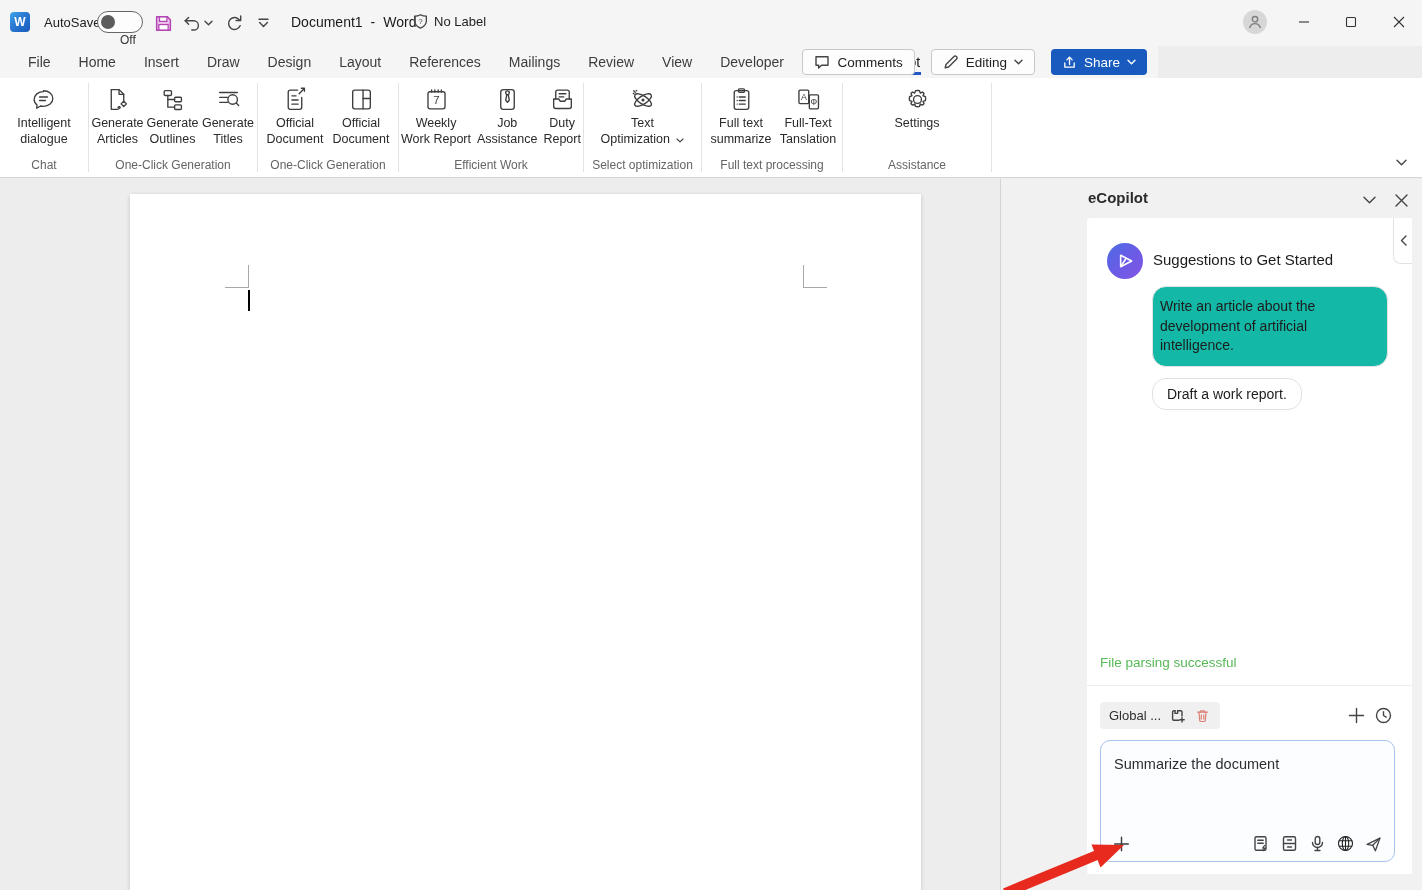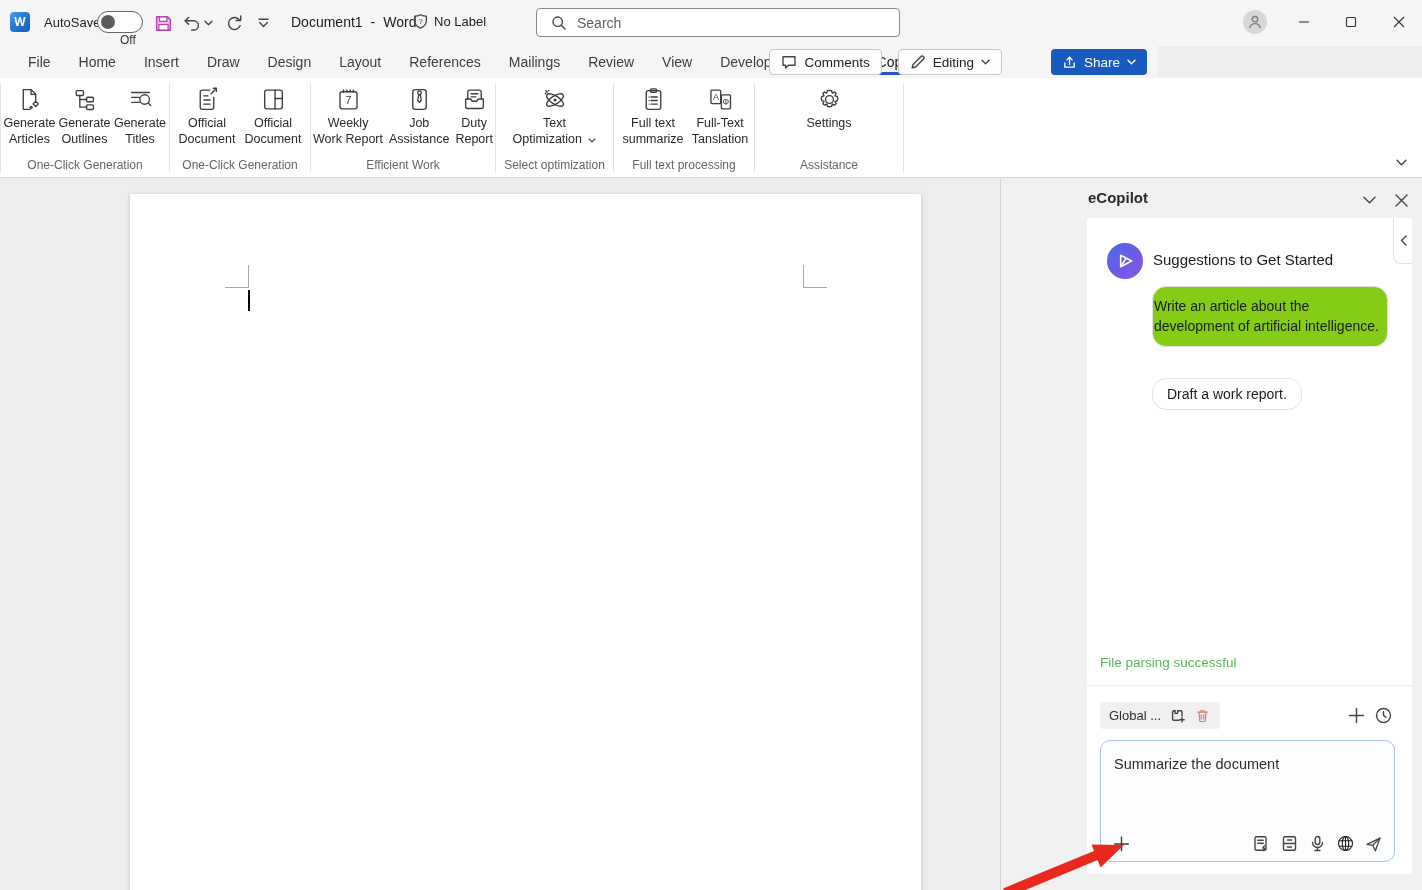--- a/index.html
+++ b/index.html
@@ -31,21 +31,21 @@
   
   .menubar { position:absolute; left:0; top:46px; width:1158px; height:32px; background:#f5f5f5;text-decoration:underline; }
   .tabs { position:absolute; left:14px; top:0; height:32px; display:flex; align-items:center; }
   .tab { padding:0 13px; font-size:14px; color:#3d3d3d; height:32px; display:flex; align-items:center; }
   .tab .tlabel { padding:4px 1px; }
   .tab.active .tlabel { border-bottom:3px solid #2456c4; padding-bottom:2px; color:#161616; }
   .mb-actions { position:absolute; right:11px; top:3px; display:flex; gap:16px; align-items:center; }
   .pillbtn { height:26px; border:1px solid #c8c8c8; border-radius:4px; background:#fdfdfd;
     display:flex; align-items:center; gap:7px; padding:0 11px; font-size:13.5px; color:#222; }
   .sharebtn { height:26px; border-radius:4px; background:#185abd; color:#fff;
-    display:flex; align-items:center; gap:7px; padding:0 11px; font-size:13.5px;margin-left:33px; }
+    display:flex; align-items:center; gap:7px; padding:0 11px; font-size:13.5px; }
 
   
   .ribbon { position:absolute; left:0; top:78px; width:1422px; height:100px; background:#fff;
     border-bottom:1px solid #d6d6d6; display:flex; }
   .rgroup { display:flex; flex-direction:column; }
   .rbuttons { flex:1; display:flex; justify-content:center; padding-top:6px; }
   .rgroup-label { text-align:center; font-size:12px; color:#656565; padding-bottom:5px; white-space:nowrap; }
   .rdivider { width:1px; background:#e3e3e3; margin:5px 0; }
   .rbtn { display:flex; flex-direction:column; align-items:center; padding:2px 3px; }
   .ricon { width:27px; height:27px; margin-bottom:3px; }
@@ -70,21 +70,21 @@
   .pane-hicon { position:absolute; top:12px; width:20px; height:18px; display:flex; align-items:center; justify-content:center; }
   .pane-card { position:absolute; left:86px; top:39px; width:325px; height:656px; background:#fff; border-radius:2px; }
   .collapse-strip { position:absolute; left:306px; top:0; width:19px; height:46px;
     border-left:1px solid #e2e2e2; border-bottom:1px solid #e2e2e2; border-bottom-left-radius:8px;
     display:flex; align-items:center; justify-content:center; background:#fff; }
   .bot-logo { position:absolute; left:20px; top:25px; width:36px; height:36px; border-radius:50%;
     background:linear-gradient(135deg,#4b6ce5 0%,#6d5ae6 55%,#8257e5 100%);
     display:flex; align-items:center; justify-content:center; }
   .sug-title { position:absolute; left:66px; top:33px; font-size:15px; color:#1c1c1c; }
   .sug-card1 { position:absolute; left:65px; top:68px; width:236px; border:1px solid #e2e2e2; border-radius:14px;
-    background:#84cc16; padding:10px 1px; font-size:14px; line-height:19.5px; color:#1c1c1c; }
+    background:#14b8a6; padding:10px 7px; font-size:14px; line-height:19.5px; color:#1c1c1c; }
   .sug-card2 { position:absolute; left:65px; top:160px; border:1px solid #e2e2e2; border-radius:14px;
     background:#fff; padding:7px 14px; font-size:14px; color:#1c1c1c; }
   .parse-status { position:absolute; left:13px; top:437px; font-size:13.5px; color:#57b857; }
   .pane-divider { position:absolute; left:0; top:467px; width:325px; height:1px; background:#ececec; }
   .chip { position:absolute; left:13px; top:484px; height:27px; background:#f0f0f0; border-radius:4px;
     display:flex; align-items:center; gap:8px; padding:0 9px; }
   .chip-label { font-size:13px; color:#2e2e2e; }
   .mini-icon { width:17px; height:17px; display:flex; align-items:center; justify-content:center; }
   .chat-add { position:absolute; left:261px; top:489px; }
   .chat-history { position:absolute; left:288px; top:489px; }
@@ -143,27 +143,20 @@
       <span>-</span>
       <span>Word</span>
     </div>
     <div class="abs shield-wrap">
       <svg class="uiicon" width="17" height="17" viewBox="0 0 18 18">
         <path d="M9 1.8c2 1.2 4 1.6 6.2 1.6v4.8c0 3.7-2.5 6.3-6.2 7.8-3.7-1.5-6.2-4.1-6.2-7.8V3.4C5 3.4 7 3 9 1.8z"></path>
         <text x="9" y="11.6" font-size="8.5" text-anchor="middle" fill="#444" stroke="none">?</text>
       </svg>
       <span class="no-label-text">No Label</span>
     </div>
-    <div class="abs searchbox">
-      <svg class="uiicon" width="16" height="16" viewBox="0 0 16 16">
-        <circle cx="6.7" cy="6.7" r="4.7"></circle>
-          <path d="M10.2 10.2 14 14"></path>
-      </svg>
-      <span class="search-placeholder">Search</span>
-    </div>
     <div class="abs avatar">
       <svg width="16" height="16" viewBox="0 0 16 16" fill="none" stroke="#7f7f7f" stroke-width="1.4">
         <circle cx="8" cy="5.2" r="2.7"></circle>
           <path d="M2.6 14c.8-3 2.9-4.4 5.4-4.4s4.6 1.4 5.4 4.4"></path>
       </svg>
     </div>
     <div class="abs winbtn" style="left:1289px">
       <svg width="12" height="12" viewBox="0 0 12 12" stroke="#333" stroke-width="1.1">
           <path d="M1 6h10"></path>
         </svg>
@@ -247,20 +240,38 @@
         <span>Share</span>
         <svg width="9" height="6" viewBox="0 0 9 6" fill="none" stroke="#fff" stroke-width="1.4" stroke-linecap="round">
             <path d="M1 1.2l3.5 3.5L8 1.2"></path>
           </svg>
       </div>
     </div>
   </div>
 
   <div class="ribbon">
 
+    <div class="rgroup" style="width:88px">
+      <div class="rbuttons">
+        <div class="rbtn">
+          <div class="ricon">
+            <svg class="oicon" viewBox="0 0 26 26">
+                <path d="M13 4.6c5 0 9 3.3 9 7.5s-4 7.5-9 7.5c-1 0-2-.12-2.9-.36L6.4 21.4l.4-3.1c-1.8-1.4-2.8-3.3-2.8-5.4 0-4.2 4-7.5 9-7.5z"></path>
+                <path d="M9.2 10.6h7.6"></path>
+                <path d="M9.2 14h5.6"></path>
+              </svg>
+          </div>
+          <div class="rlabel">
+              <div>Intelligent</div>
+              <div>dialogue</div>
+            </div>
+        </div>
+      </div>
+      <div class="rgroup-label">Chat</div>
+    </div>
     <div class="rdivider"></div>
 
     <div class="rgroup" style="width:168px">
       <div class="rbuttons">
         <div class="rbtn" style="width:55px">
           <div class="ricon">
             <svg class="oicon" viewBox="0 0 26 26">
                 <path d="M7 3.5h7.5l4.5 4.5v6"></path>
                 <path d="M7 3.5v19h6.5"></path>
                 <path d="M14.5 3.5V8H19"></path>

